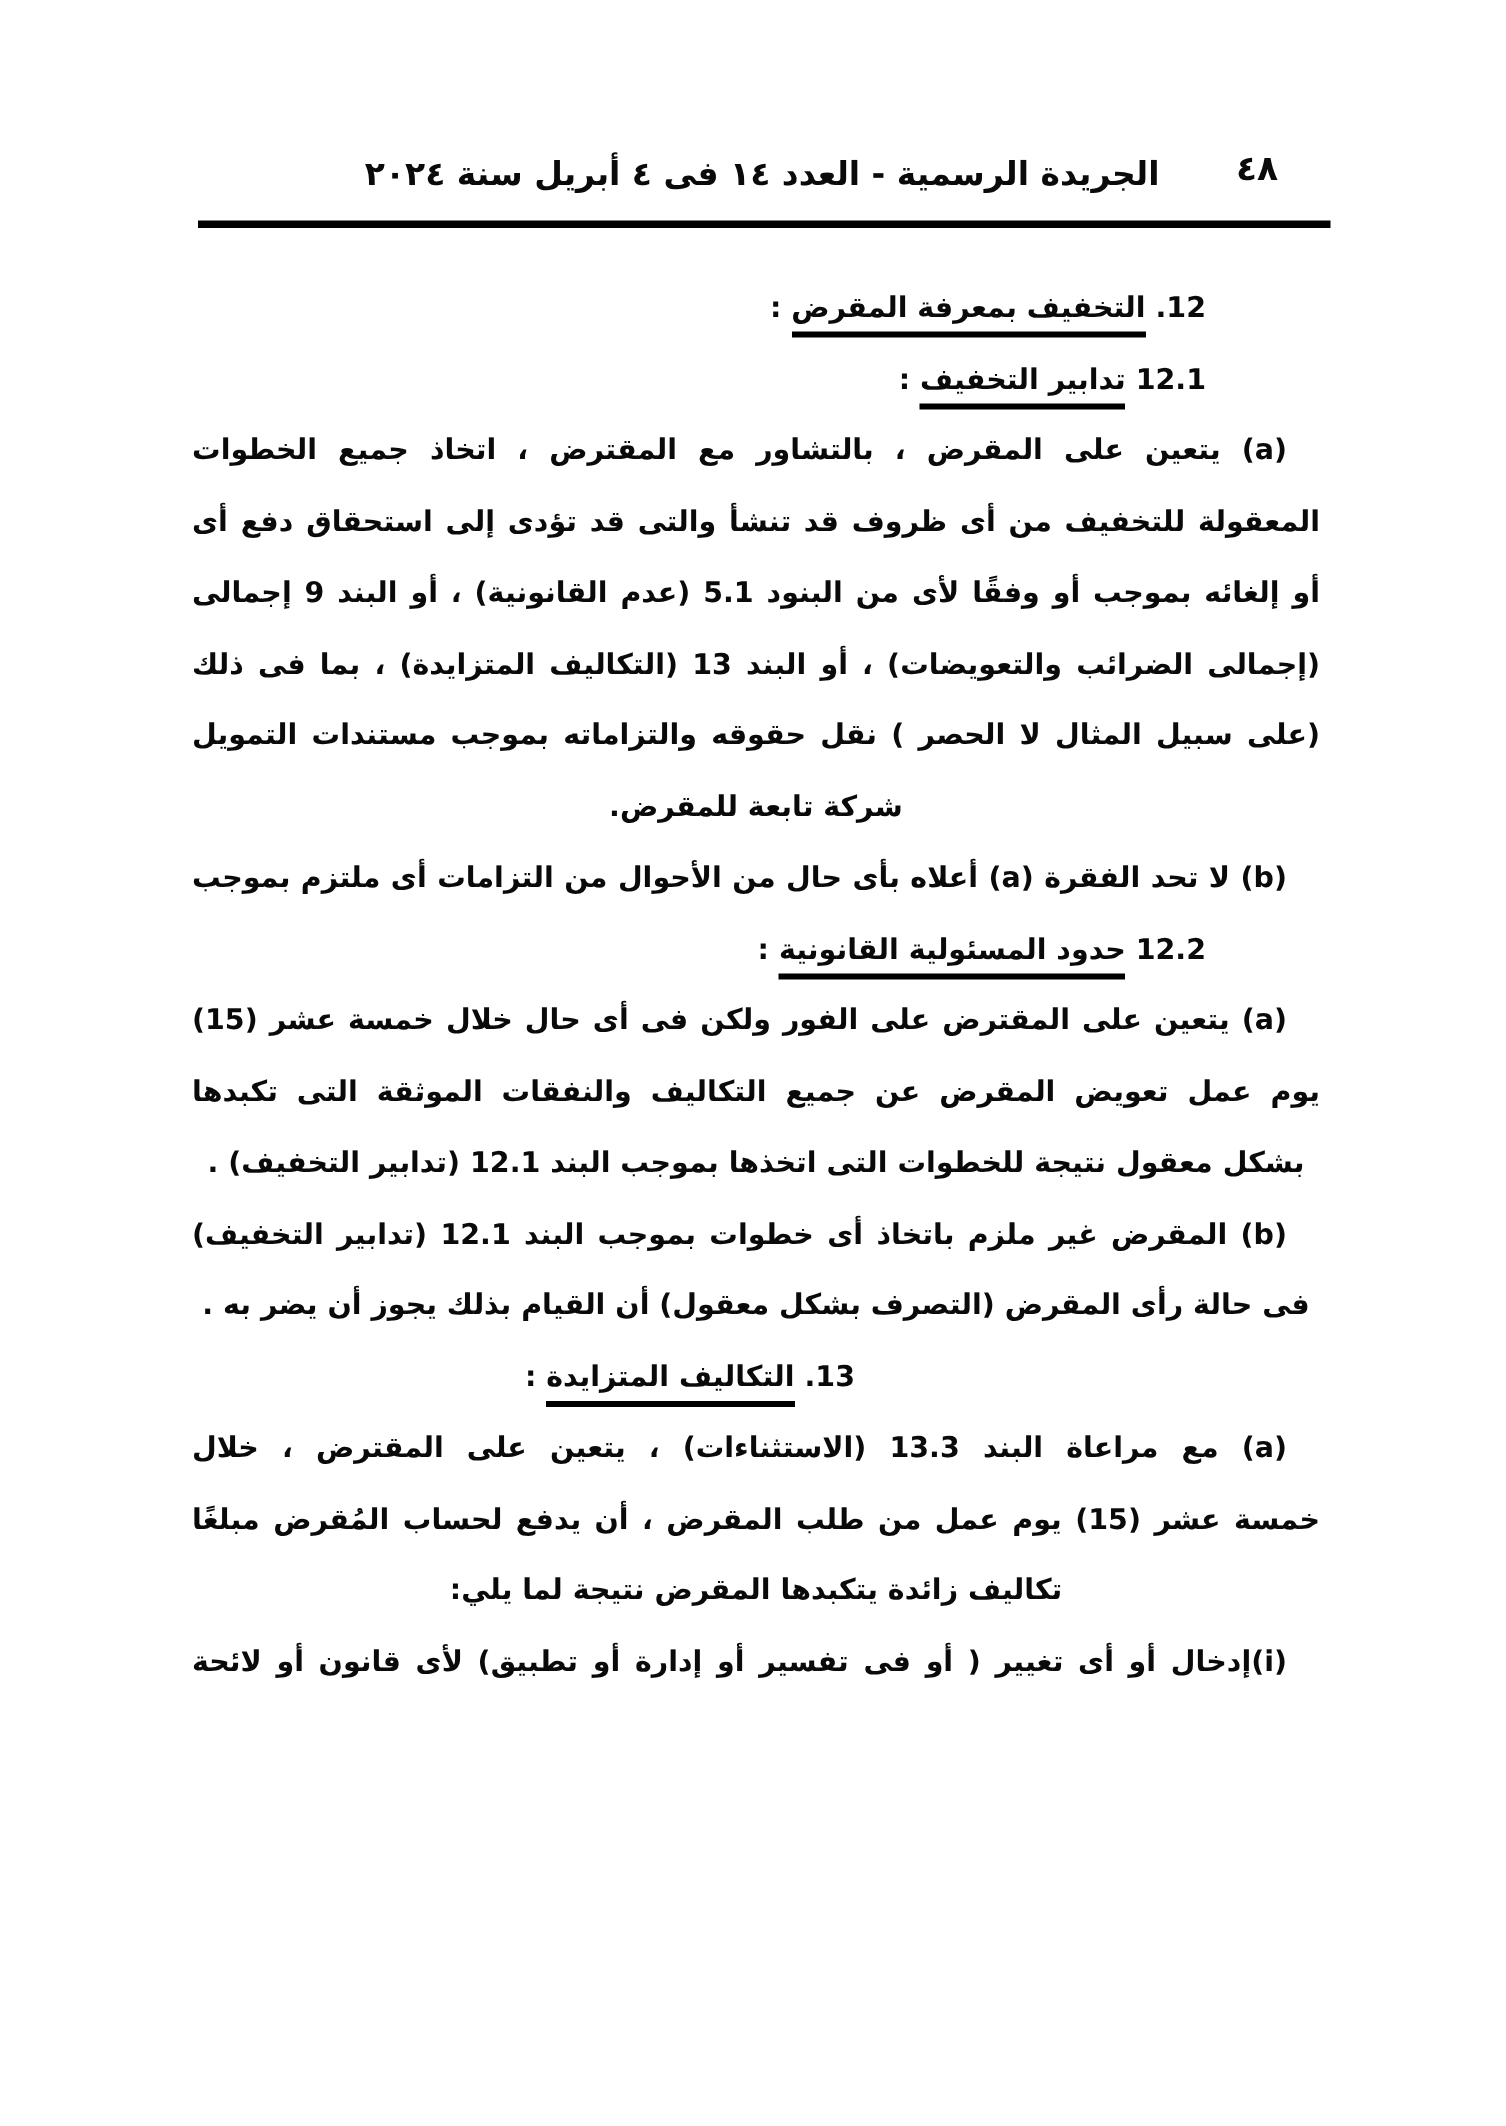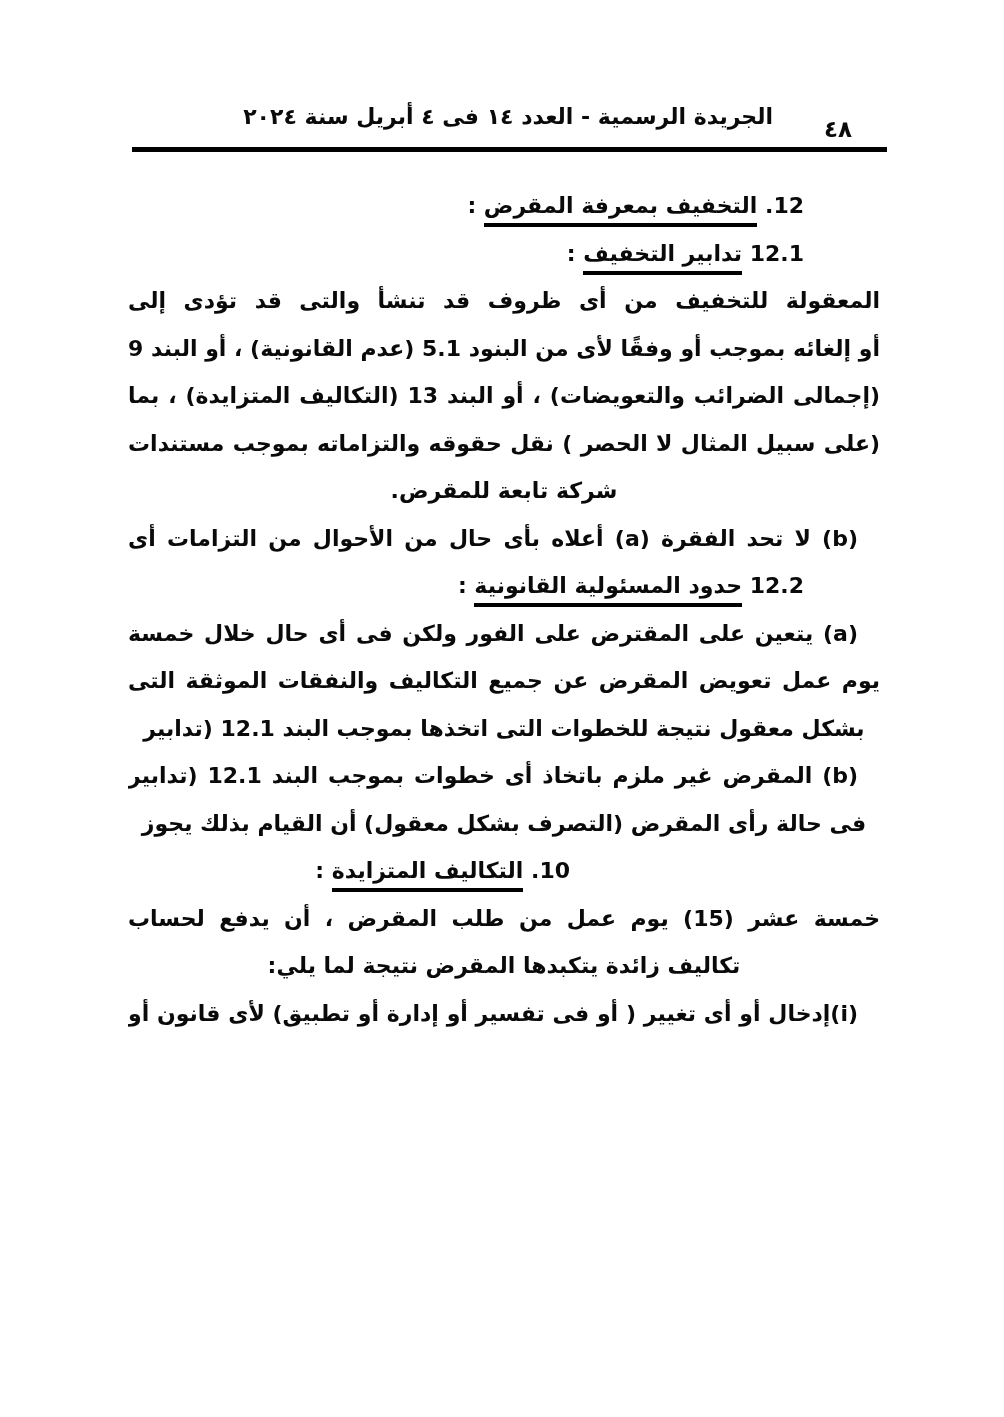--- a/index.html
+++ b/index.html
@@ -23,41 +23,41 @@
     right: 231px;
     direction: rtl;
     unicode-bidi: plaintext;
     font-size: 22px;
     font-weight: bold;
     white-space: nowrap;
     letter-spacing: 0.2px;
   }
   .page-number {
     position: absolute;
-    top: 116px;
+    top: 100px;
     right: 152px;
     font-size: 23px;
     font-weight: bold;
   }
   .header-rule {
     position: absolute;
     top: 147px;
     left: 132px;
     width: 755px;
     height: 5px;
     background: #000000;
   }
   
   .content {
     position: absolute;
     top: 182px;
     left: 128px;
     width: 752px;
     direction: rtl;
-    font-size: 22px;
+    font-size: 19px;
     font-weight: bold;
     color: #0a0a0a;
   }
   .line {
     height: 47.5px;
     line-height: 47.5px;
     overflow: hidden;
     white-space: normal;
   }
   
@@ -90,30 +90,32 @@
 <body>
 
 <div class="page" style="color: rgb(10, 10, 10);">
   <div class="header-title">الجريدة الرسمية - العدد ١٤ فى ٤ أبريل سنة ٢٠٢٤</div>
   <div class="page-number">٤٨</div>
   <div class="header-rule" style="background: rgb(0, 0, 0);"></div>
 
   <div class="content">
       <div class="line l-h h-n"><span>12.</span> <span class="h-label">التخفيف بمعرفة المقرض</span><span> :</span></div>
       <div class="line l-h h-n"><span>12.1</span> <span class="h-label">تدابير التخفيف</span><span> :</span></div>
+      <div class="line l-s">(a) يتعين على المقرض ، بالتشاور مع المقترض ، اتخاذ جميع الخطوات</div>
       <div class="line l-j">المعقولة للتخفيف من أى ظروف قد تنشأ والتى قد تؤدى إلى استحقاق دفع أى مبلغ</div>
       <div class="line l-j">أو إلغائه بموجب أو وفقًا لأى من البنود 5.1 (عدم القانونية) ، أو البند 9 إجمالى</div>
       <div class="line l-j">(إجمالى الضرائب والتعويضات) ، أو البند 13 (التكاليف المتزايدة) ، بما فى ذلك</div>
       <div class="line l-j">(على سبيل المثال لا الحصر ) نقل حقوقه والتزاماته بموجب مستندات التمويل إلى</div>
       <div class="line l-e">شركة تابعة للمقرض.</div>
       <div class="line l-s">(b) لا تحد الفقرة (a) أعلاه بأى حال من الأحوال من التزامات أى ملتزم بموجب</div>
       <div class="line l-h h-n"><span>12.2</span> <span class="h-label">حدود المسئولية القانونية</span><span> :</span></div>
       <div class="line l-s">(a) يتعين على المقترض على الفور ولكن فى أى حال خلال خمسة عشر (15)</div>
       <div class="line l-j">يوم عمل تعويض المقرض عن جميع التكاليف والنفقات الموثقة التى تكبدها المقرض</div>
       <div class="line l-e">بشكل معقول نتيجة للخطوات التى اتخذها بموجب البند 12.1 (تدابير التخفيف) .</div>
       <div class="line l-s">(b) المقرض غير ملزم باتخاذ أى خطوات بموجب البند 12.1 (تدابير التخفيف)</div>
       <div class="line l-e">فى حالة رأى المقرض (التصرف بشكل معقول) أن القيام بذلك يجوز أن يضر به .</div>
-      <div class="line l-h h-d"><span>10.</span> <span class="h-label">التكاليف المتزايدة</span><span> :</span></div>
+      <div class="line l-h h-d"><span>13.</span> <span class="h-label">التكاليف المتزايدة</span><span> :</span></div>
+      <div class="line l-s">(a) مع مراعاة البند 13.3 (الاستثناءات) ، يتعين على المقترض ، خلال</div>
       <div class="line l-j">خمسة عشر (15) يوم عمل من طلب المقرض ، أن يدفع لحساب المُقرض مبلغًا لأى</div>
       <div class="line l-e">تكاليف زائدة يتكبدها المقرض نتيجة لما يلي:</div>
       <div class="line l-s">(i)إدخال أو أى تغيير ( أو فى تفسير أو إدارة أو تطبيق) لأى قانون أو لائحة</div>
     </div>
 </div>
 
 </body></html>

